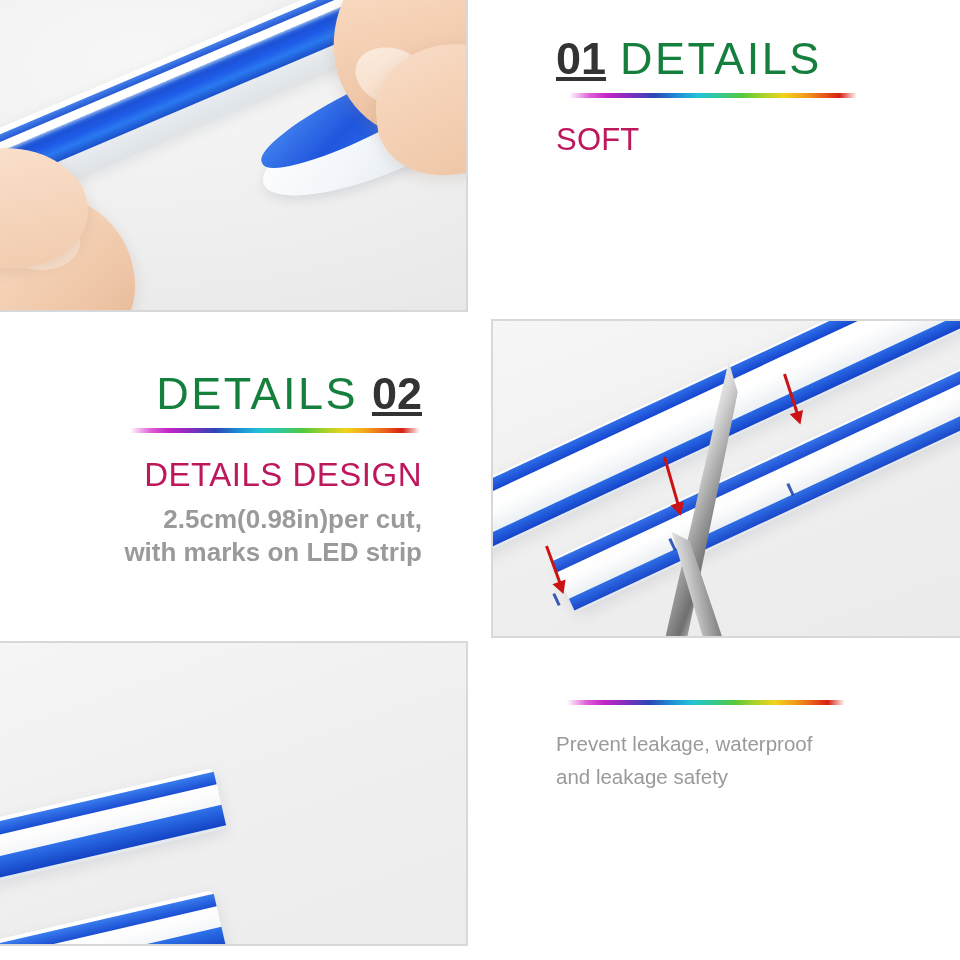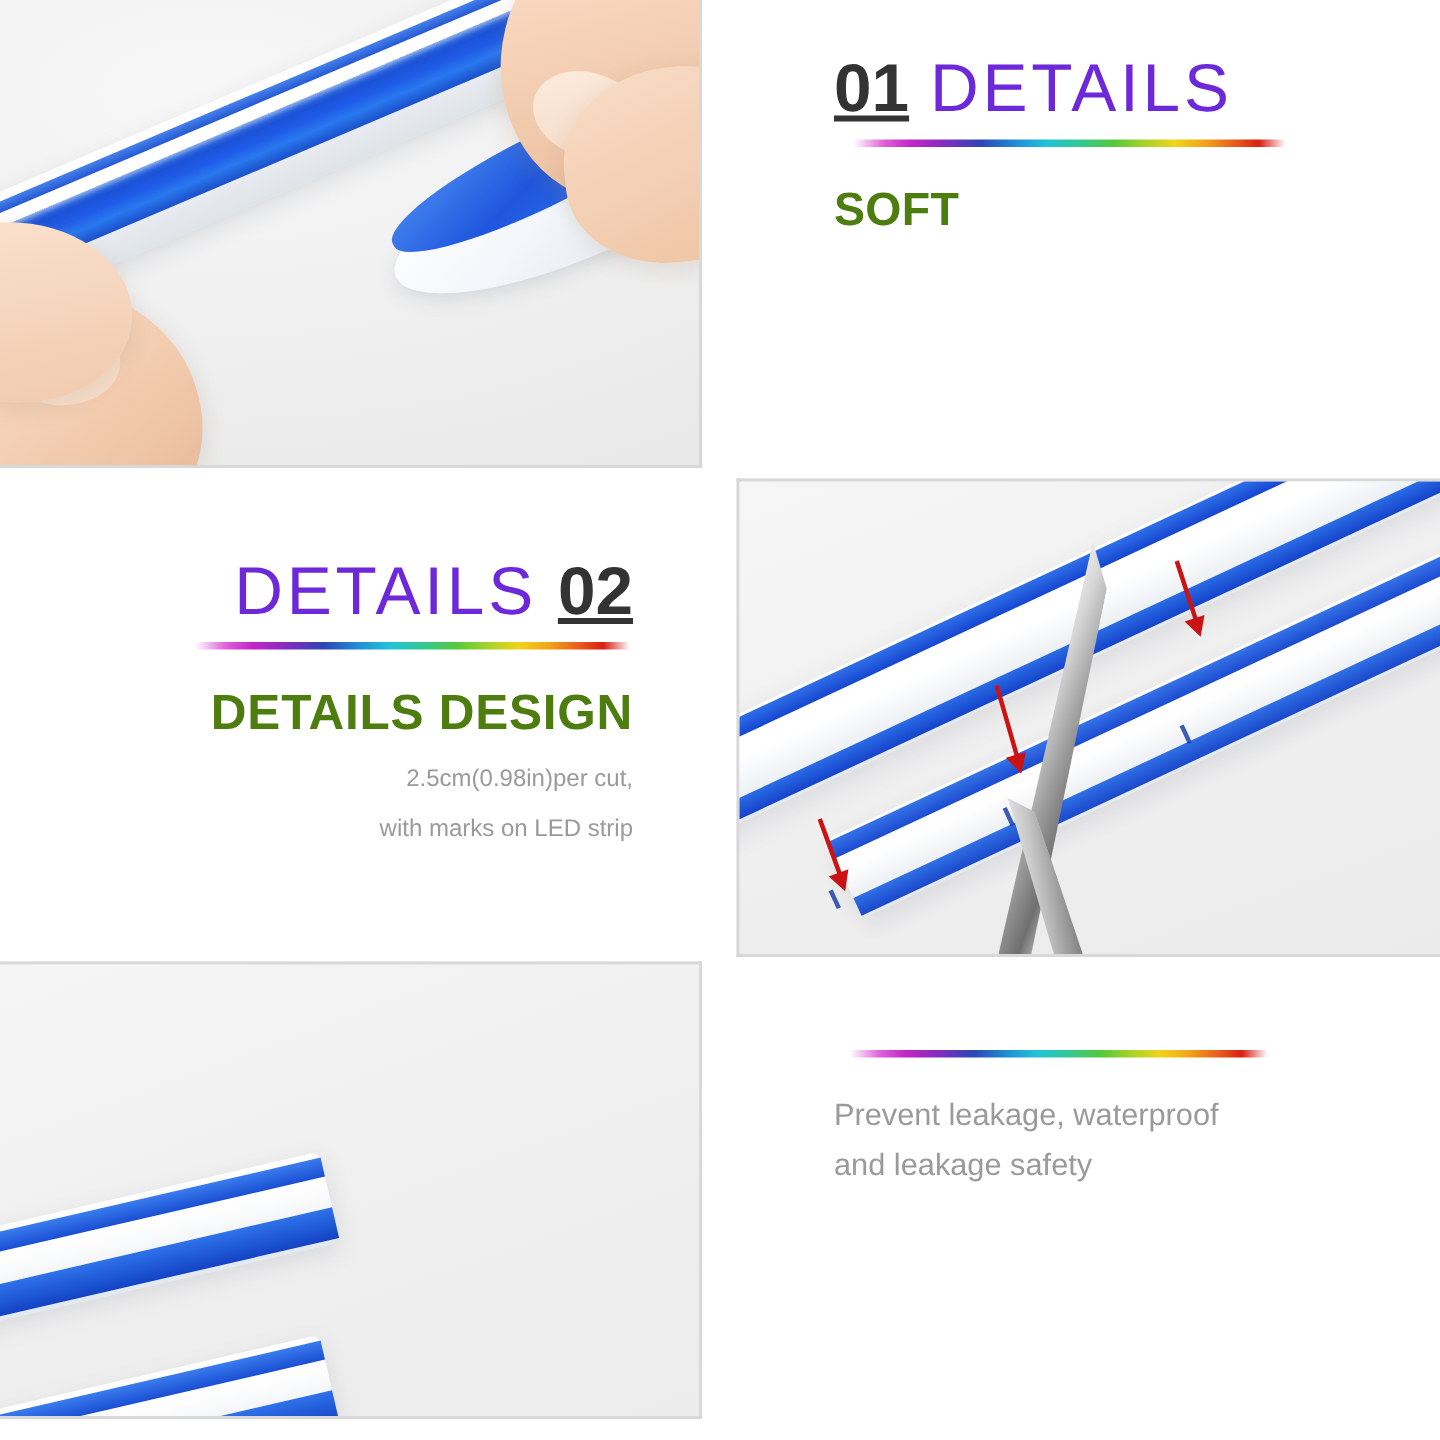--- a/index.html
+++ b/index.html
@@ -36,21 +36,21 @@
     white-space:nowrap;
     font-weight:400;
   }
   .headline .num {
     font-weight:700;
     color:#333333;
     letter-spacing:0px;
     text-decoration:underline;
   }
   .headline .word {
-    color:#6d28d9;
+    color:#15803d;
     font-weight:400;
     letter-spacing:2.5px;
   }
   .headline .gap { display:inline-block; width:14px; }
 
   .rainbow {
     height:5px;
     margin-top:5px;
     margin-bottom:22px;
     border-radius:3px;
@@ -71,36 +71,36 @@
       #e8571c 89%,
       #d81f13 94%,
       rgba(255,255,255,0) 100%);
     filter:blur(0.4px);
   }
   .rainbow-1 { width:294px; margin-left:7px; }
   .rainbow-2 { width:296px; margin-left:auto; margin-right:2px; }
   .rainbow-3 { width:284px; margin-left:5px; }
 
   .subhead {
-    font-weight:700;
-    color:#4d7c0f;
+    font-weight:400;
+    color:#be185d;
     font-size:31px;
     line-height:40px;
     letter-spacing:0.2px;
   }
   .subhead-2 { font-size:33px; letter-spacing:0.5px; }
 
   .body {
     color:#9a9a9a;
     font-size:20.5px;
     line-height:33px;
     font-weight:400;
     margin-top:4px;
   }
-  .body-2 { font-size:16px; line-height:33px; margin-top:8px; }
+  .body-2 { font-size:26px; line-height:33px; margin-top:8px;font-weight:bold; }
 
   
   .p1-bg {
     position:absolute; inset:0;
     background:
       radial-gradient(120% 90% at 30% 20%, #f7f7f7 0%, #efefef 60%, #e9e9e9 100%);
   }
   .strip1 {
     position:absolute;
     left:-40px; top:148px;

